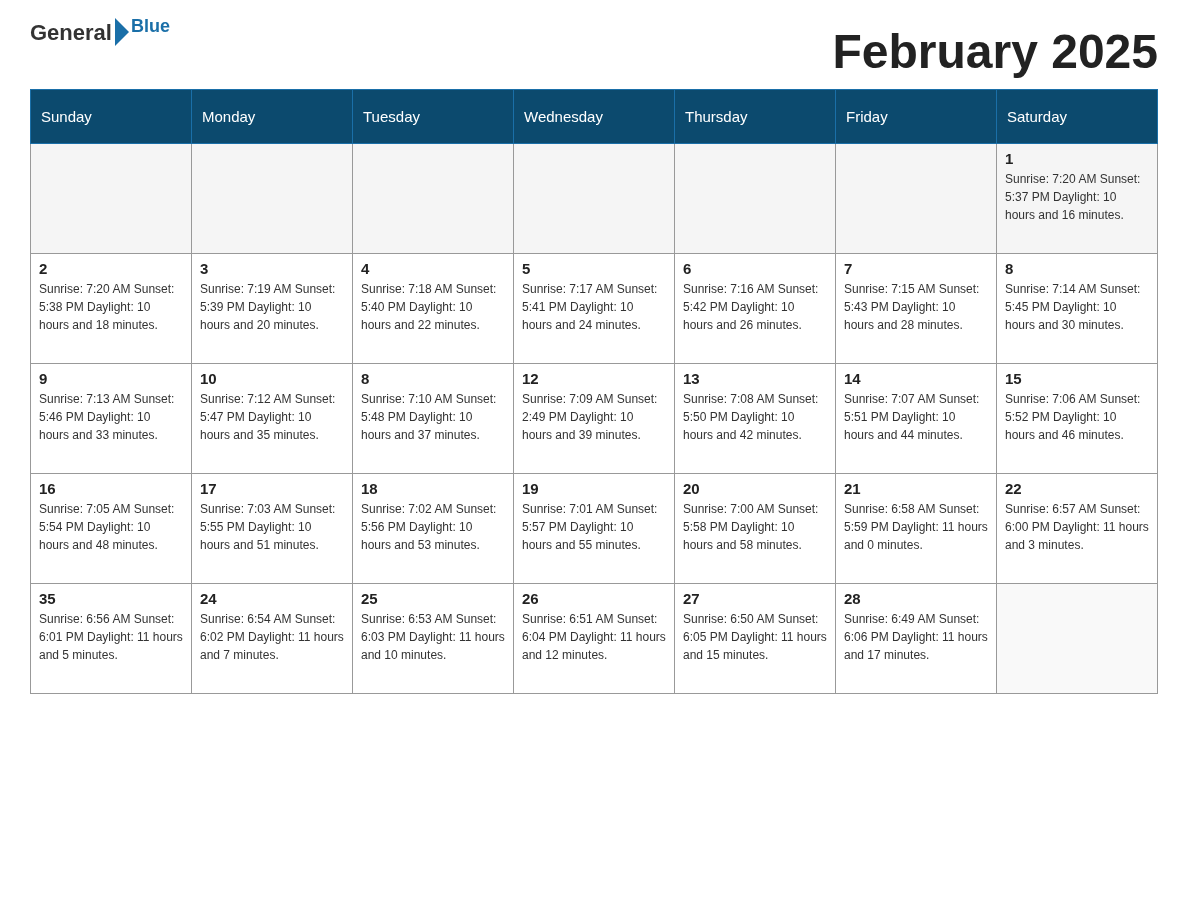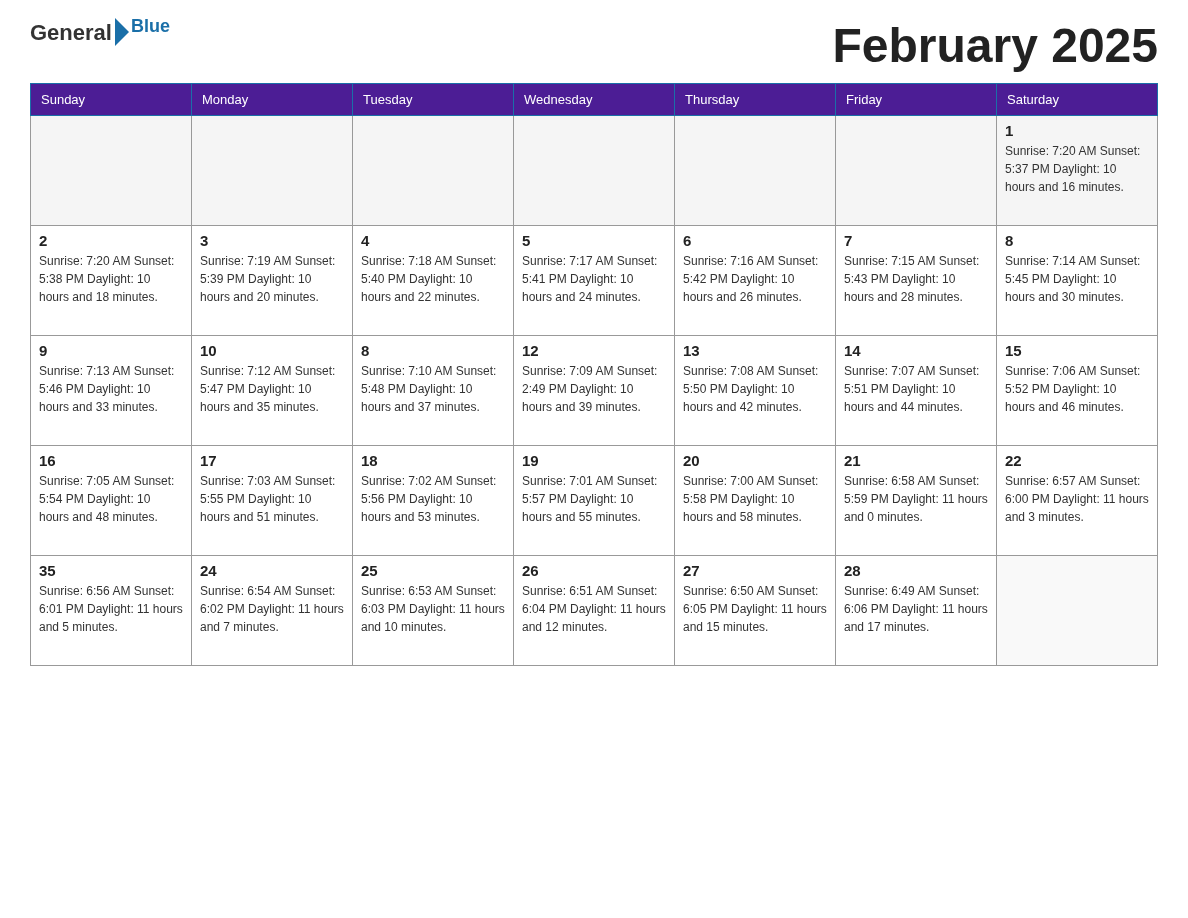--- a/index.html
+++ b/index.html
@@ -41,43 +41,44 @@
     }
     .logo-blue {
       font-size: 18px;
       font-weight: bold;
       color: #1a6fa8;
       margin-top: -4px;
       margin-left: 2px;
     }
     .title-section {
       text-align: right;
+      margin-top: 6px;
     }
     .month-title {
       font-size: 48px;
       font-weight: bold;
       color: #222;
       line-height: 1.1;
     }
     .location {
       font-size: 18px;
       color: #333;
       margin-top: 4px;
     }
     .calendar {
       width: 100%;
       border-collapse: collapse;
       margin-top: 10px;
     }
     .calendar th {
-      background: #4c1d95;
+      background: #0c4a6e;
       color: #fff;
-      font-size: 13px;
+      font-size: 15px;
       font-weight: normal;
-      padding: 8px 10px;
+      padding: 18px 10px;
       text-align: left;
       border: 1px solid #1a6fa8;
     }
     .calendar td {
       vertical-align: top;
       border: 1px solid #999;
       padding: 6px 8px;
       width: calc(100% / 7);
       min-height: 110px;
       font-size: 12.5px;

